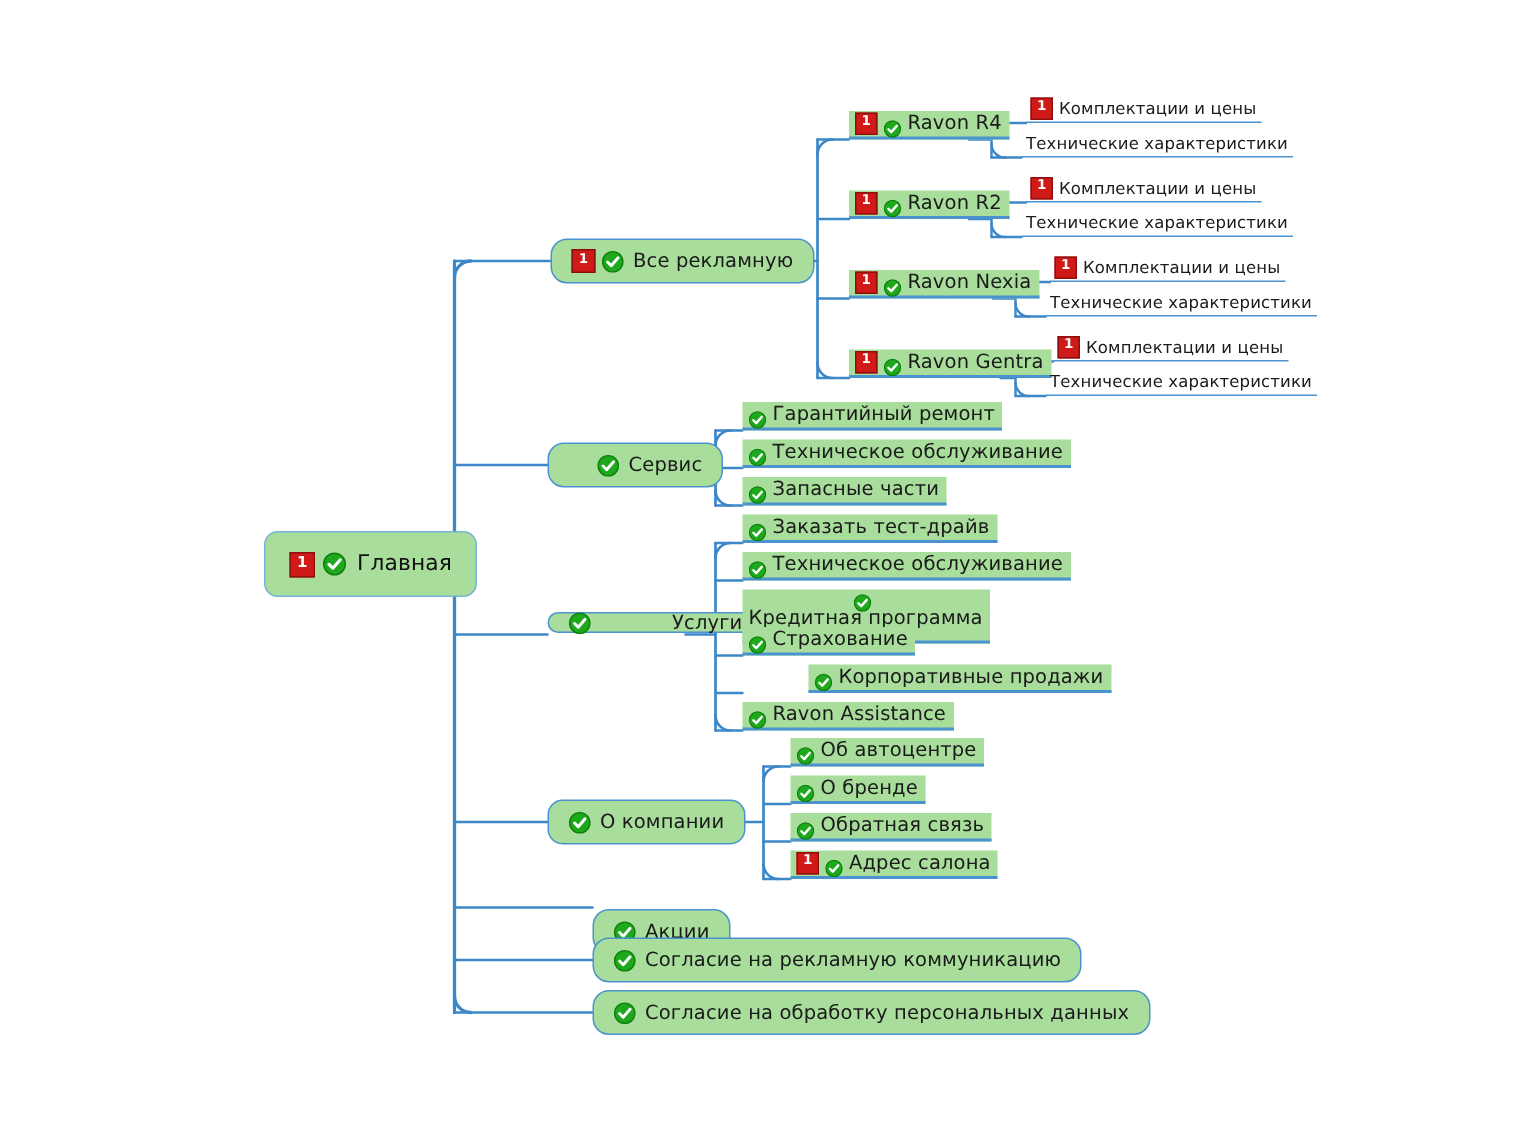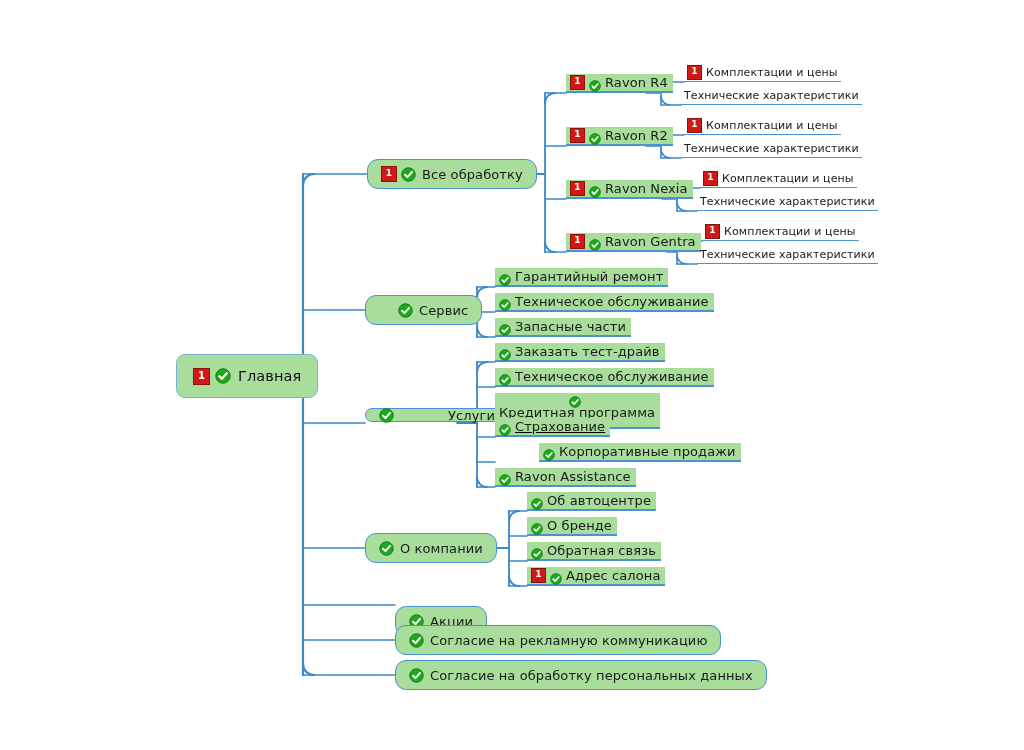--- a/index.html
+++ b/index.html
@@ -208,21 +208,21 @@
             <path d="M4.3 8.2 L6.9 10.8 L11.8 5.2" fill="none" stroke="#ffffff" stroke-width="2.1" stroke-linecap="round" stroke-linejoin="round"></path>
           </svg></span>
         <span class="label">Главная</span>
       </div>
       <div class="node pill" style="left: 367px; top: 159px; min-width: 157px; height: 30px;">
         <span class="badge">1</span>
         <span class="check"><svg viewBox="0 0 16 16" width="100%" height="100%">
             <circle cx="8" cy="8" r="7.2" fill="#1ea81c" stroke="#0d7f0b" stroke-width="1"></circle>
             <path d="M4.3 8.2 L6.9 10.8 L11.8 5.2" fill="none" stroke="#ffffff" stroke-width="2.1" stroke-linecap="round" stroke-linejoin="round"></path>
           </svg></span>
-        <span class="label">Все обработку</span>
+        <span class="label">Все рекламную</span>
       </div>
       <div class="node fill-underline" style="left: 566px; top: 74px; min-width: 80px; height: 19px;">
         <span class="badge">1</span>
         <span class="check"><svg viewBox="0 0 16 16" width="100%" height="100%">
             <circle cx="8" cy="8" r="7.2" fill="#1ea81c" stroke="#0d7f0b" stroke-width="1"></circle>
             <path d="M4.3 8.2 L6.9 10.8 L11.8 5.2" fill="none" stroke="#ffffff" stroke-width="2.1" stroke-linecap="round" stroke-linejoin="round"></path>
           </svg></span>
         <span class="label">Ravon R4</span>
       </div>
       <div class="node plain-underline" style="left: 684px; top: 63px; min-width: 126px; height: 19px;">
@@ -326,42 +326,42 @@
           </svg></span>
         <span class="label">Техническое обслуживание</span>
       </div>
       <div class="node fill-underline" style="left: 495px; top: 393px; min-width: 131px; height: 36px; flex-direction: column;">
         <span class="check"><svg viewBox="0 0 16 16" width="100%" height="100%">
             <circle cx="8" cy="8" r="7.2" fill="#1ea81c" stroke="#0d7f0b" stroke-width="1"></circle>
             <path d="M4.3 8.2 L6.9 10.8 L11.8 5.2" fill="none" stroke="#ffffff" stroke-width="2.1" stroke-linecap="round" stroke-linejoin="round"></path>
           </svg></span>
         <span class="label">Кредитная программа</span>
       </div>
-      <div class="node fill-underline" style="left: 495px; top: 418px; min-width: 89px; height: 19px; text-decoration: underline;">
+      <div class="node fill-underline" style="left: 495px; top: 418px; min-width: 89px; height: 19px;">
         <span class="check"><svg viewBox="0 0 16 16" width="100%" height="100%">
             <circle cx="8" cy="8" r="7.2" fill="#1ea81c" stroke="#0d7f0b" stroke-width="1"></circle>
             <path d="M4.3 8.2 L6.9 10.8 L11.8 5.2" fill="none" stroke="#ffffff" stroke-width="2.1" stroke-linecap="round" stroke-linejoin="round"></path>
           </svg></span>
         <span class="label">Страхование</span>
       </div>
       <div class="node fill-underline" style="left: 495px; top: 443px; min-width: 147px; height: 19px; margin-left: 44px;">
         <span class="check"><svg viewBox="0 0 16 16" width="100%" height="100%">
             <circle cx="8" cy="8" r="7.2" fill="#1ea81c" stroke="#0d7f0b" stroke-width="1"></circle>
             <path d="M4.3 8.2 L6.9 10.8 L11.8 5.2" fill="none" stroke="#ffffff" stroke-width="2.1" stroke-linecap="round" stroke-linejoin="round"></path>
           </svg></span>
         <span class="label">Корпоративные продажи</span>
       </div>
       <div class="node fill-underline" style="left: 495px; top: 468px; min-width: 106px; height: 19px;">
         <span class="check"><svg viewBox="0 0 16 16" width="100%" height="100%">
             <circle cx="8" cy="8" r="7.2" fill="#1ea81c" stroke="#0d7f0b" stroke-width="1"></circle>
             <path d="M4.3 8.2 L6.9 10.8 L11.8 5.2" fill="none" stroke="#ffffff" stroke-width="2.1" stroke-linecap="round" stroke-linejoin="round"></path>
           </svg></span>
         <span class="label">Ravon Assistance</span>
       </div>
-      <div class="node pill" style="left: 365px; top: 533px; min-width: 124px; height: 30px;">
+      <div class="node pill" style="left: 365px; top: 533px; min-width: 124px; height: 30px; border-radius: 10px;">
         <span class="check"><svg viewBox="0 0 16 16" width="100%" height="100%">
             <circle cx="8" cy="8" r="7.2" fill="#1ea81c" stroke="#0d7f0b" stroke-width="1"></circle>
             <path d="M4.3 8.2 L6.9 10.8 L11.8 5.2" fill="none" stroke="#ffffff" stroke-width="2.1" stroke-linecap="round" stroke-linejoin="round"></path>
           </svg></span>
         <span class="label">О компании</span>
       </div>
       <div class="node fill-underline" style="left: 527px; top: 492px; min-width: 97px; height: 19px;">
         <span class="check"><svg viewBox="0 0 16 16" width="100%" height="100%">
             <circle cx="8" cy="8" r="7.2" fill="#1ea81c" stroke="#0d7f0b" stroke-width="1"></circle>
             <path d="M4.3 8.2 L6.9 10.8 L11.8 5.2" fill="none" stroke="#ffffff" stroke-width="2.1" stroke-linecap="round" stroke-linejoin="round"></path>

